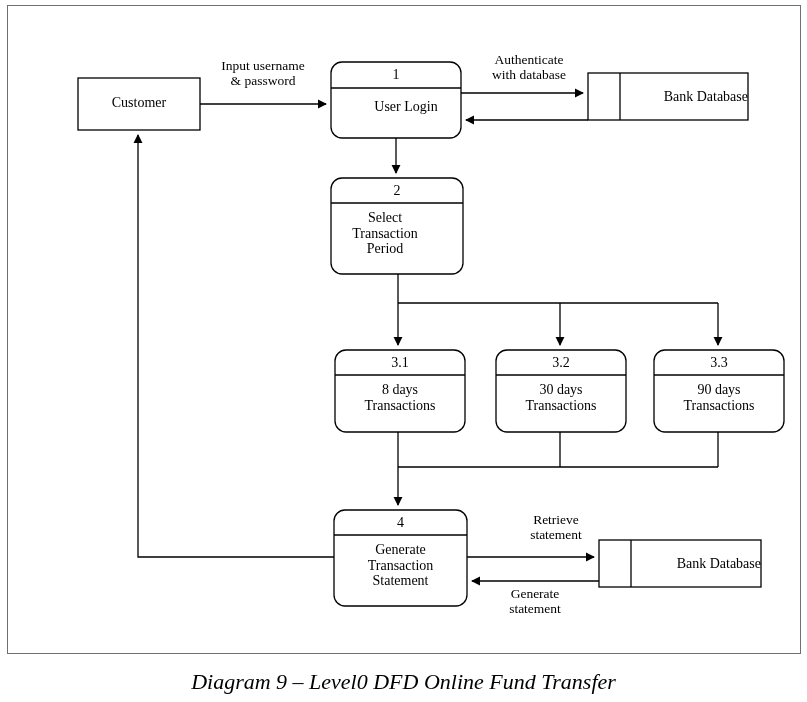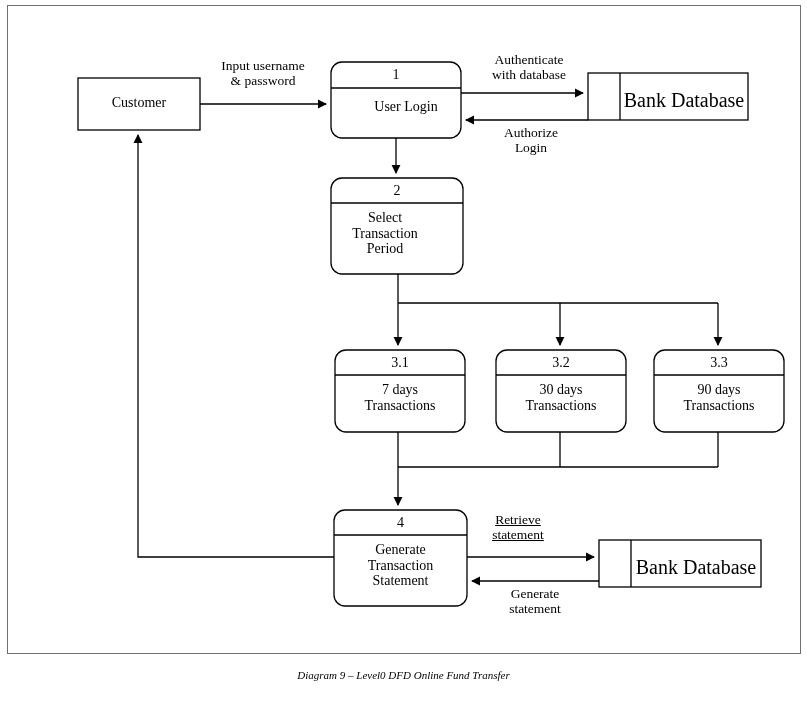--- a/index.html
+++ b/index.html
@@ -50,32 +50,32 @@
   }
   .edge-label {
     position: absolute;
     text-align: center;
     font-size: 13.5px;
     line-height: 1.14;
     white-space: pre-line;
   }
   .store-label {
     position: absolute;
-    text-align: center;
-    font-size: 20px;
+    text-align: right;
+    font-size: 14px;
     line-height: 1;
   }
   #caption {
     position: absolute;
     left: 0;
     top: 669px;
     width: 807px;
     text-align: center;
     font-style: italic;
-    font-size: 11px;
+    font-size: 22px;
     font-family: "Liberation Serif", "DejaVu Serif", serif;
   }
 </style>
 </head>
 <body>
 
 <div id="page">
 
   <div id="page-border"></div>
 
@@ -149,21 +149,21 @@
   <div class="node-text" style="left:331px; top:99px; width:150px;">User Login</div>
 
   <div class="store-label" style="left:620px; top:90px; width:128px;">Bank Database</div>
 
   <div class="node-id" style="left:331px; top:184px; width:132px;">2</div>
   <div class="node-text" style="left:331px; top:210px; width:108px;">Select
 Transaction
 Period</div>
 
   <div class="node-id" style="left:335px; top:356px; width:130px;">3.1</div>
-  <div class="node-text" style="left:335px; top:382px; width:130px;">7 days
+  <div class="node-text" style="left:335px; top:382px; width:130px;">8 days
 Transactions</div>
 
   <div class="node-id" style="left:496px; top:356px; width:130px;">3.2</div>
   <div class="node-text" style="left:496px; top:382px; width:130px;">30 days
 Transactions</div>
 
   <div class="node-id" style="left:654px; top:356px; width:130px;">3.3</div>
   <div class="node-text" style="left:654px; top:382px; width:130px;">90 days
 Transactions</div>
 
@@ -173,24 +173,22 @@
 Statement</div>
 
   <div class="store-label" style="left:631px; top:557px; width:130px;">Bank Database</div>
 
   <div class="edge-label" style="left:470px; top:52px; width:118px;">Authenticate
 with database</div>
 
   <div class="edge-label" style="left:200px; top:58px; width:126px;">Input username
 &amp; password</div>
 
-  <div class="edge-label" style="left:477px; top:125px; width:108px;">Authorize
-Login</div>
 
-  <div class="edge-label" style="left:462px; top:512px; width:112px;text-decoration:underline;">Retrieve
+  <div class="edge-label" style="left:500px; top:512px; width:112px;">Retrieve
 statement</div>
 
   <div class="edge-label" style="left:479px; top:586px; width:112px;">Generate
 statement</div>
 
 
   <div id="caption">Diagram 9 – Level0 DFD Online Fund Transfer</div>
 
 </div>
 

